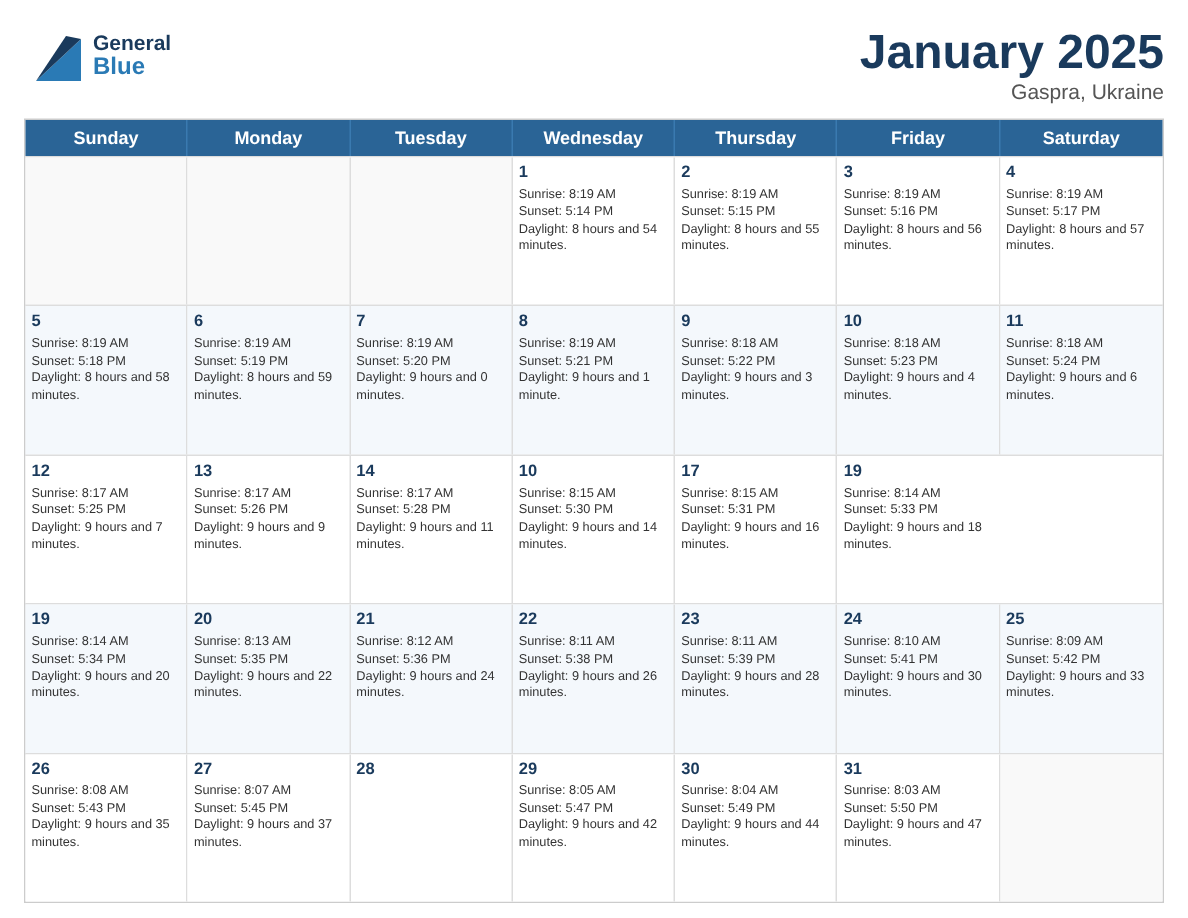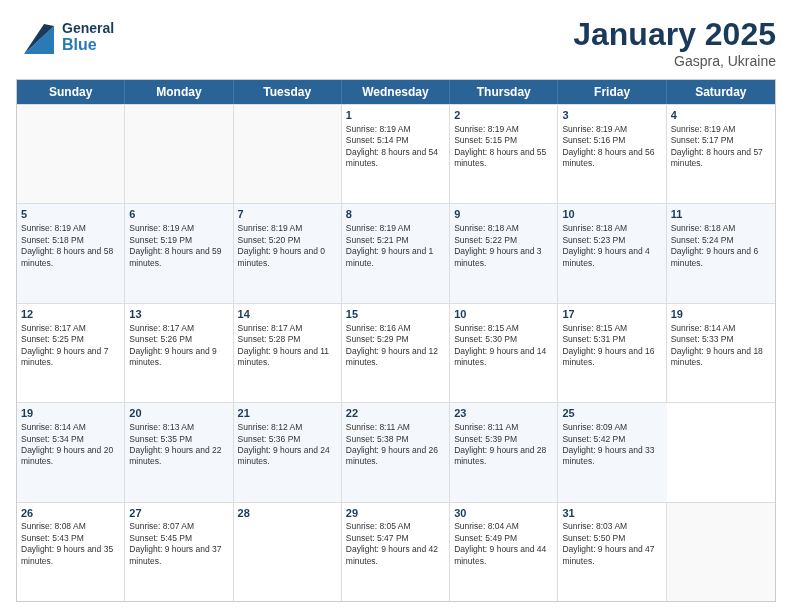--- a/index.html
+++ b/index.html
@@ -186,23 +186,20 @@
         <div class="cal-row">
           <div class="cal-cell"><span class="day-number">12</span><span style="white-space: pre-line;">Sunrise: 8:17 AM
 Sunset: 5:25 PM
 Daylight: 9 hours and 7 minutes.</span></div>
           <div class="cal-cell"><span class="day-number">13</span><span style="white-space: pre-line;">Sunrise: 8:17 AM
 Sunset: 5:26 PM
 Daylight: 9 hours and 9 minutes.</span></div>
           <div class="cal-cell"><span class="day-number">14</span><span style="white-space: pre-line;">Sunrise: 8:17 AM
 Sunset: 5:28 PM
 Daylight: 9 hours and 11 minutes.</span></div>
-          <div class="cal-cell"><span class="day-number">15</span><span style="white-space: pre-line;">Sunrise: 8:16 AM
-Sunset: 5:29 PM
-Daylight: 9 hours and 12 minutes.</span></div>
           <div class="cal-cell"><span class="day-number">10</span><span style="white-space: pre-line;">Sunrise: 8:15 AM
 Sunset: 5:30 PM
 Daylight: 9 hours and 14 minutes.</span></div>
           <div class="cal-cell"><span class="day-number">17</span><span style="white-space: pre-line;">Sunrise: 8:15 AM
 Sunset: 5:31 PM
 Daylight: 9 hours and 16 minutes.</span></div>
           <div class="cal-cell"><span class="day-number">19</span><span style="white-space: pre-line;">Sunrise: 8:14 AM
 Sunset: 5:33 PM
 Daylight: 9 hours and 18 minutes.</span></div>
         </div>
@@ -215,20 +212,23 @@
 Daylight: 9 hours and 22 minutes.</span></div>
           <div class="cal-cell"><span class="day-number">21</span><span style="white-space: pre-line;">Sunrise: 8:12 AM
 Sunset: 5:36 PM
 Daylight: 9 hours and 24 minutes.</span></div>
           <div class="cal-cell"><span class="day-number">22</span><span style="white-space: pre-line;">Sunrise: 8:11 AM
 Sunset: 5:38 PM
 Daylight: 9 hours and 26 minutes.</span></div>
           <div class="cal-cell"><span class="day-number">23</span><span style="white-space: pre-line;">Sunrise: 8:11 AM
 Sunset: 5:39 PM
 Daylight: 9 hours and 28 minutes.</span></div>
+          <div class="cal-cell"><span class="day-number">24</span><span style="white-space: pre-line;">Sunrise: 8:10 AM
+Sunset: 5:41 PM
+Daylight: 9 hours and 30 minutes.</span></div>
           <div class="cal-cell"><span class="day-number">25</span><span style="white-space: pre-line;">Sunrise: 8:09 AM
 Sunset: 5:42 PM
 Daylight: 9 hours and 33 minutes.</span></div>
         </div>
         <div class="cal-row">
           <div class="cal-cell"><span class="day-number">26</span><span style="white-space: pre-line; margin-top: 28px;">Sunrise: 8:08 AM
 Sunset: 5:43 PM
 Daylight: 9 hours and 35 minutes.</span></div>
           <div class="cal-cell"><span class="day-number">27</span><span style="white-space: pre-line;">Sunrise: 8:07 AM
 Sunset: 5:45 PM

